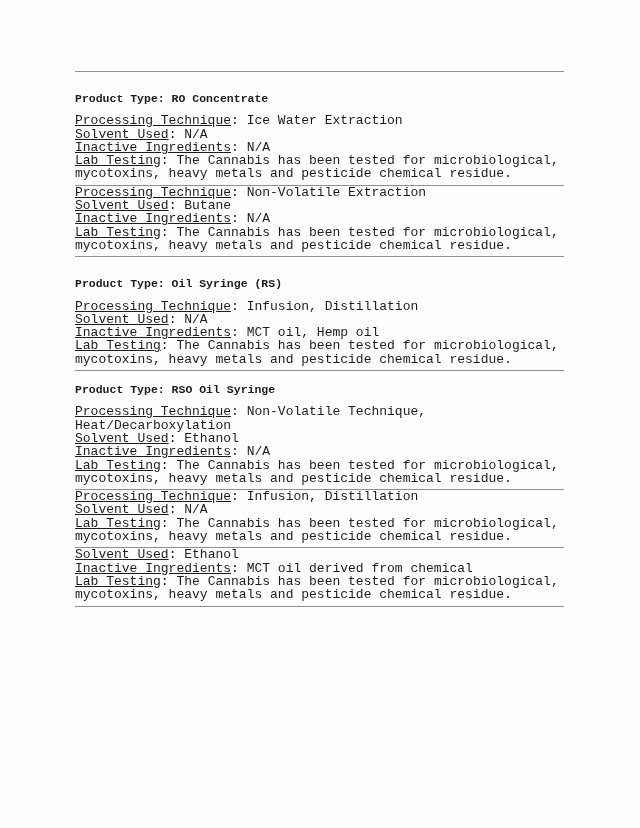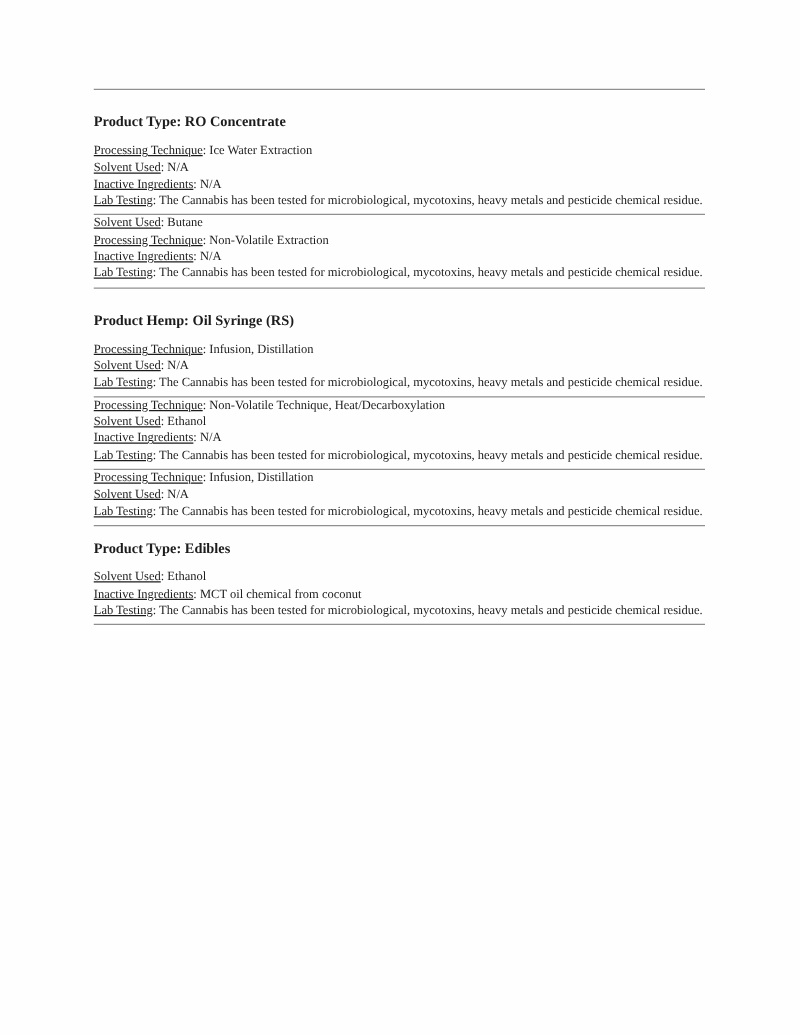--- a/index.html
+++ b/index.html
@@ -19,20 +19,21 @@
     position: relative;
     width: 640px;
     height: 828px;
     background: #fefefe;
   }
   .content {
     position: absolute;
     left: 75px;
     top: 71px;
     width: 489px;
+    font-family: Liberation Mono, monospace;
   }
   .rule {
     border: none;
     border-top: 1.5px solid #8f8f8f;
     margin: 0;
     width: 100%;
   }
   .product-section .section-title {
     font-size: 11.5px;
     font-weight: bold;
@@ -40,21 +41,21 @@
     margin: 12px 0 9px 0;
   }
   
   .sections .product-section:nth-of-type(-n+3) .section-title {
     margin-top: 20px;
   }
   .fields {
     margin: 0 0 4px 0;
   }
   .field-line {
-    font-size: 10px;
+    font-size: 13px;
     line-height: 13.3px;
   }
   .field-label {
     text-decoration: underline;
   }
   .sep {
     white-space: pre;
   }
 </style>
 </head>
@@ -70,61 +71,62 @@
       <div class="field-line"><span class="field-label">Processing Technique</span><span class="sep">: </span><span class="field-value">Ice Water Extraction</span></div>
       <div class="field-line"><span class="field-label">Solvent Used</span><span class="sep">: </span><span class="field-value">N/A</span></div>
       <div class="field-line"><span class="field-label">Inactive Ingredients</span><span class="sep">: </span><span class="field-value">N/A</span></div>
       <div class="field-line"><span class="field-label">Lab Testing</span><span class="sep">: </span><span class="field-value">The Cannabis has been tested for microbiological, mycotoxins, heavy metals and pesticide chemical residue.</span></div>
     </div>
   </section>
 
   <section class="product-section">
     <hr class="rule">
     <div class="fields">
+      <div class="field-line"><span class="field-label">Processing Technique</span><span class="sep">: </span><span class="field-value">Non-Volatile Extraction</span></div>
       <div class="field-line"><span class="field-label">Solvent Used</span><span class="sep">: </span><span class="field-value">Butane</span></div>
-      <div class="field-line"><span class="field-label">Processing Technique</span><span class="sep">: </span><span class="field-value">Non-Volatile Extraction</span></div>
       <div class="field-line"><span class="field-label">Inactive Ingredients</span><span class="sep">: </span><span class="field-value">N/A</span></div>
       <div class="field-line"><span class="field-label">Lab Testing</span><span class="sep">: </span><span class="field-value">The Cannabis has been tested for microbiological, mycotoxins, heavy metals and pesticide chemical residue.</span></div>
     </div>
   </section>
 
   <section class="product-section">
     <hr class="rule">
-    <h2 class="section-title">Product Hemp: Oil Syringe (RS)</h2>
+    <h2 class="section-title">Product Type: Oil Syringe (RS)</h2>
     <div class="fields">
       <div class="field-line"><span class="field-label">Processing Technique</span><span class="sep">: </span><span class="field-value">Infusion, Distillation</span></div>
       <div class="field-line"><span class="field-label">Solvent Used</span><span class="sep">: </span><span class="field-value">N/A</span></div>
+      <div class="field-line"><span class="field-label">Inactive Ingredients</span><span class="sep">: </span><span class="field-value">MCT oil, Hemp oil</span></div>
       <div class="field-line"><span class="field-label">Lab Testing</span><span class="sep">: </span><span class="field-value">The Cannabis has been tested for microbiological, mycotoxins, heavy metals and pesticide chemical residue.</span></div>
     </div>
   </section>
 
   <section class="product-section">
     <hr class="rule">
+    <h2 class="section-title">Product Type: RSO Oil Syringe</h2>
     <div class="fields">
       <div class="field-line"><span class="field-label">Processing Technique</span><span class="sep">: </span><span class="field-value">Non-Volatile Technique, Heat/Decarboxylation</span></div>
       <div class="field-line"><span class="field-label">Solvent Used</span><span class="sep">: </span><span class="field-value">Ethanol</span></div>
       <div class="field-line"><span class="field-label">Inactive Ingredients</span><span class="sep">: </span><span class="field-value">N/A</span></div>
       <div class="field-line"><span class="field-label">Lab Testing</span><span class="sep">: </span><span class="field-value">The Cannabis has been tested for microbiological, mycotoxins, heavy metals and pesticide chemical residue.</span></div>
     </div>
   </section>
 
   <section class="product-section">
     <hr class="rule">
     <div class="fields">
       <div class="field-line"><span class="field-label">Processing Technique</span><span class="sep">: </span><span class="field-value">Infusion, Distillation</span></div>
       <div class="field-line"><span class="field-label">Solvent Used</span><span class="sep">: </span><span class="field-value">N/A</span></div>
       <div class="field-line"><span class="field-label">Lab Testing</span><span class="sep">: </span><span class="field-value">The Cannabis has been tested for microbiological, mycotoxins, heavy metals and pesticide chemical residue.</span></div>
     </div>
   </section>
 
   <section class="product-section">
     <hr class="rule">
-    <h2 class="section-title">Product Type: Edibles</h2>
     <div class="fields">
       <div class="field-line"><span class="field-label">Solvent Used</span><span class="sep">: </span><span class="field-value">Ethanol</span></div>
-      <div class="field-line"><span class="field-label">Inactive Ingredients</span><span class="sep">: </span><span class="field-value">MCT oil chemical from coconut</span></div>
+      <div class="field-line"><span class="field-label">Inactive Ingredients</span><span class="sep">: </span><span class="field-value">MCT oil derived from chemical</span></div>
       <div class="field-line"><span class="field-label">Lab Testing</span><span class="sep">: </span><span class="field-value">The Cannabis has been tested for microbiological, mycotoxins, heavy metals and pesticide chemical residue.</span></div>
     </div>
   </section>
 </div>
     <hr class="rule">
   </div>
 </div>
 
 </body></html>

